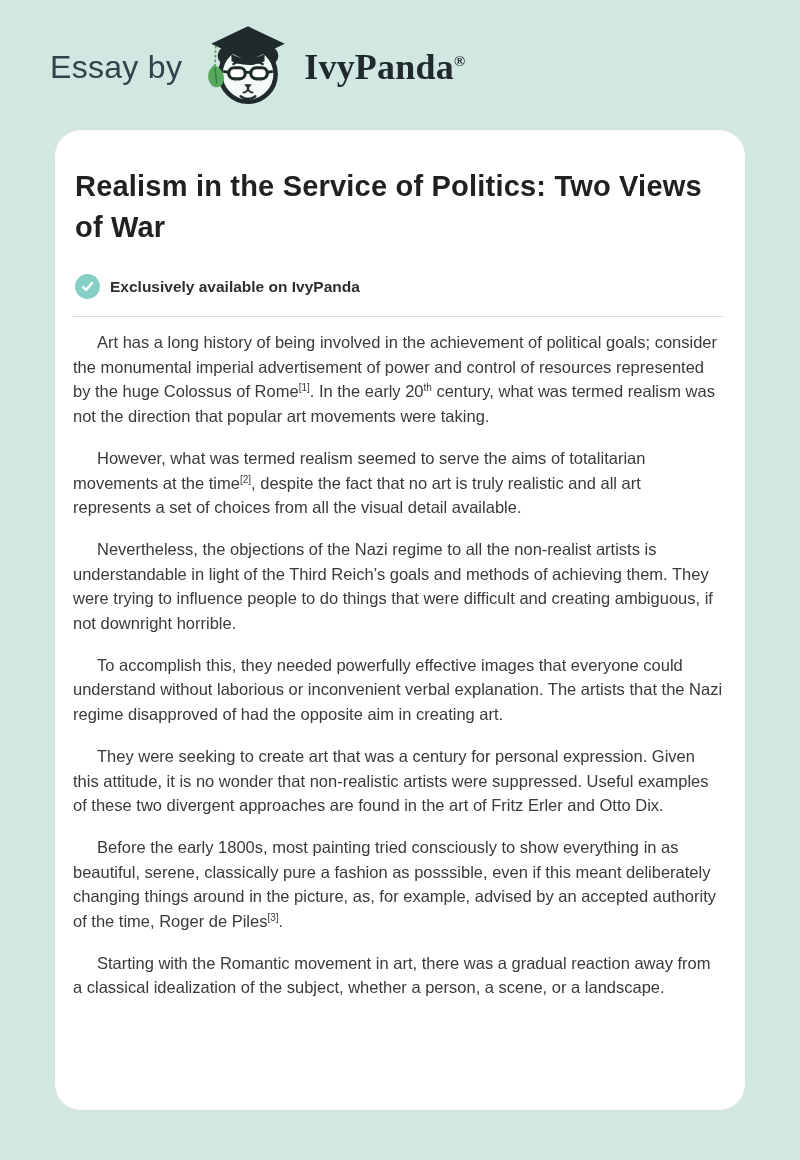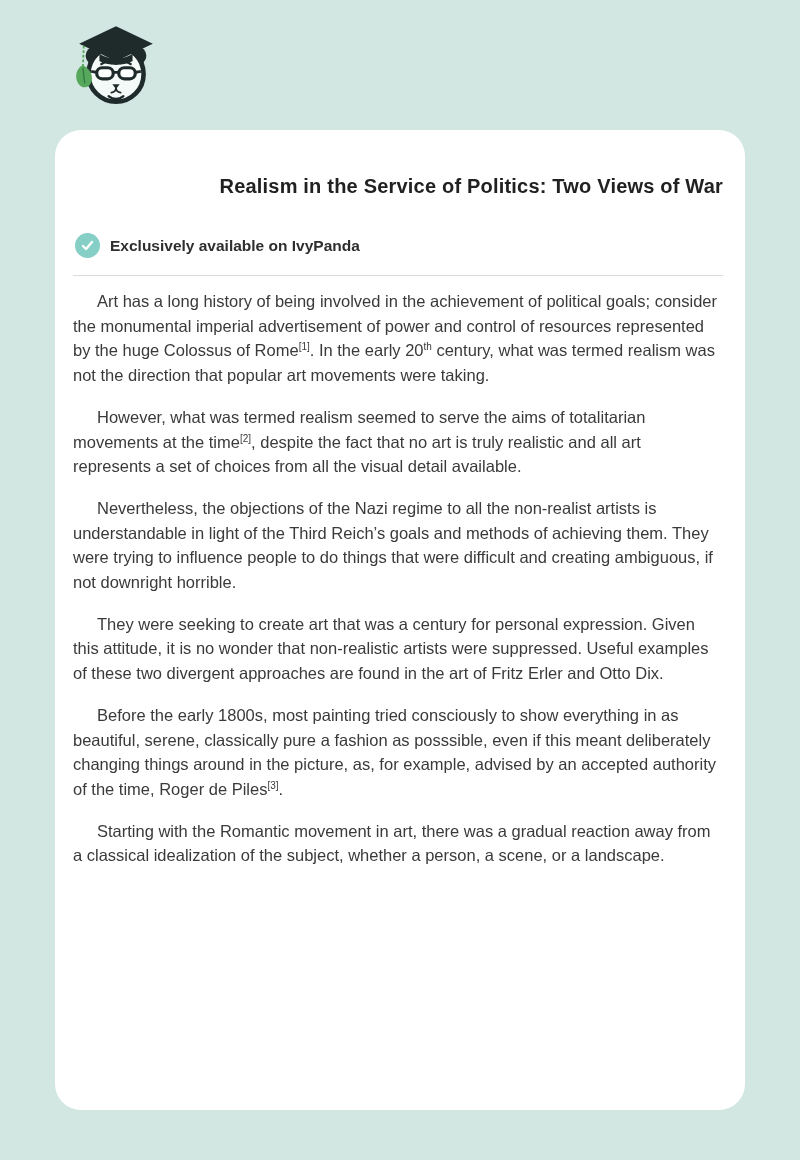--- a/index.html
+++ b/index.html
@@ -55,26 +55,25 @@
   
   .card{
     margin:0 55px;
     background:var(--card);
     border-radius:26px;
     padding:36px 22px 62px 18px;
     min-height:980px;
   }
   .page-title{
     margin:0 0 26px 2px;
-    font-size:20px;
+    font-size:29px;
     line-height:41px;
     font-weight:bold;
     color:var(--title);
     letter-spacing:.2px;
-    text-align:right;
   }
   .exclusive-row{
     display:flex;
     align-items:center;
     gap:10px;
     margin:0 0 12px 2px;
   }
   .check-badge{
     width:25px;
     height:25px;
@@ -107,20 +106,21 @@
   .essay sup{
     font-size:10px;
     line-height:0;
     vertical-align:super;
   }
 </style>
 </head>
 <body>
 
 <div class="header">
+  <span class="essay-by">Essay by</span>
 
   <svg class="logo" viewBox="0 0 100 100" aria-hidden="true">
 
     <circle cx="27" cy="40" r="10" fill="var(--logo-dark)"></circle>
     <circle cx="73" cy="40" r="10" fill="var(--logo-dark)"></circle>
 
     <circle cx="50" cy="60" r="30" fill="#f4faf8" stroke="var(--logo-dark)" stroke-width="5"></circle>
 
     <polygon points="50,8 90,27 50,46 10,27" fill="var(--logo-dark)"></polygon>
     <path d="M32 38 Q50 48 68 38 L68 46 Q50 54 32 46 Z" fill="var(--logo-dark)"></path>
@@ -137,37 +137,39 @@
     <rect x="53" y="53" width="18" height="12" rx="6" fill="#ffffff" stroke="var(--logo-dark)" stroke-width="3.5"></rect>
     <line x1="47" y1="58" x2="53" y2="58" stroke="var(--logo-dark)" stroke-width="3"></line>
     <line x1="23" y1="57" x2="29" y2="58" stroke="var(--logo-dark)" stroke-width="3"></line>
     <line x1="71" y1="58" x2="77" y2="57" stroke="var(--logo-dark)" stroke-width="3"></line>
 
     <path d="M46 71 h8 l-4 5 z" fill="var(--logo-dark)"></path>
     <path d="M50 75 q0 4 -5 5 M50 75 q0 4 5 5" fill="none" stroke="var(--logo-dark)" stroke-width="2" stroke-linecap="round"></path>
     <path d="M42 84 q8 6 16 0" fill="none" stroke="var(--logo-dark)" stroke-width="2.5" stroke-linecap="round"></path>
   </svg>
 
+  <span class="wordmark"><span>IvyPanda</span><sup>®</sup></span>
 </div>
 
 <div class="card">
   <h1 class="page-title">Realism in the Service of Politics: Two Views of War</h1>
 
   <div class="exclusive-row">
     <span class="check-badge">
       <svg width="13" height="13" viewBox="0 0 13 13" aria-hidden="true">
         <path d="M2 7 L5 10 L11 3" fill="none" stroke="#ffffff" stroke-width="2.4" stroke-linecap="round" stroke-linejoin="round"></path>
       </svg>
     </span>
     <span class="exclusive-label">Exclusively available on IvyPanda</span>
   </div>
 
   <hr class="divider">
 
   <div class="essay">
       <p>Art has a long history of being involved in the achievement of political goals; consider the monumental imperial advertisement of power and control of resources represented by the huge Colossus of Rome<sup>[1]</sup>. In the early 20<sup>th</sup> century, what was termed realism was not the direction that popular art movements were taking.</p>
       <p>However, what was termed realism seemed to serve the aims of totalitarian movements at the time<sup>[2]</sup>, despite the fact that no art is truly realistic and all art represents a set of choices from all the visual detail available.</p>
       <p>Nevertheless, the objections of the Nazi regime to all the non-realist artists is understandable in light of the Third Reich’s goals and methods of achieving them. They were trying to influence people to do things that were difficult and creating ambiguous, if not downright horrible.</p>
+      <p>To accomplish this, they needed powerfully effective images that everyone could understand without laborious or inconvenient verbal explanation. The artists that the Nazi regime disapproved of had the opposite aim in creating art.</p>
       <p>They were seeking to create art that was a century for personal expression. Given this attitude, it is no wonder that non-realistic artists were suppressed. Useful examples of these two divergent approaches are found in the art of Fritz Erler and Otto Dix.</p>
       <p>Before the early 1800s, most painting tried consciously to show everything in as beautiful, serene, classically pure a fashion as posssible, even if this meant deliberately changing things around in the picture, as, for example, advised by an accepted authority of the time, Roger de Piles<sup>[3]</sup>.</p>
       <p>Starting with the Romantic movement in art, there was a gradual reaction away from a classical idealization of the subject, whether a person, a scene, or a landscape.</p>
     </div>
 </div>
 
 </body></html>

